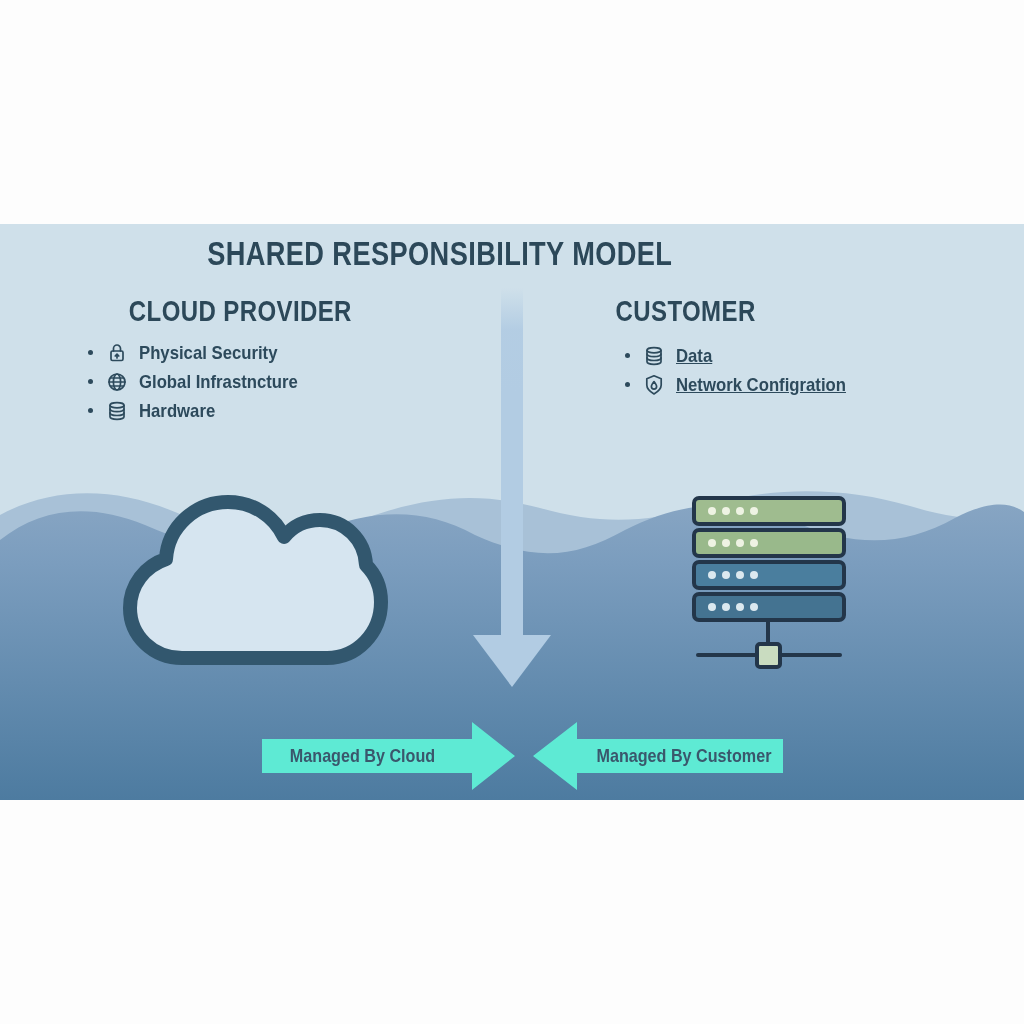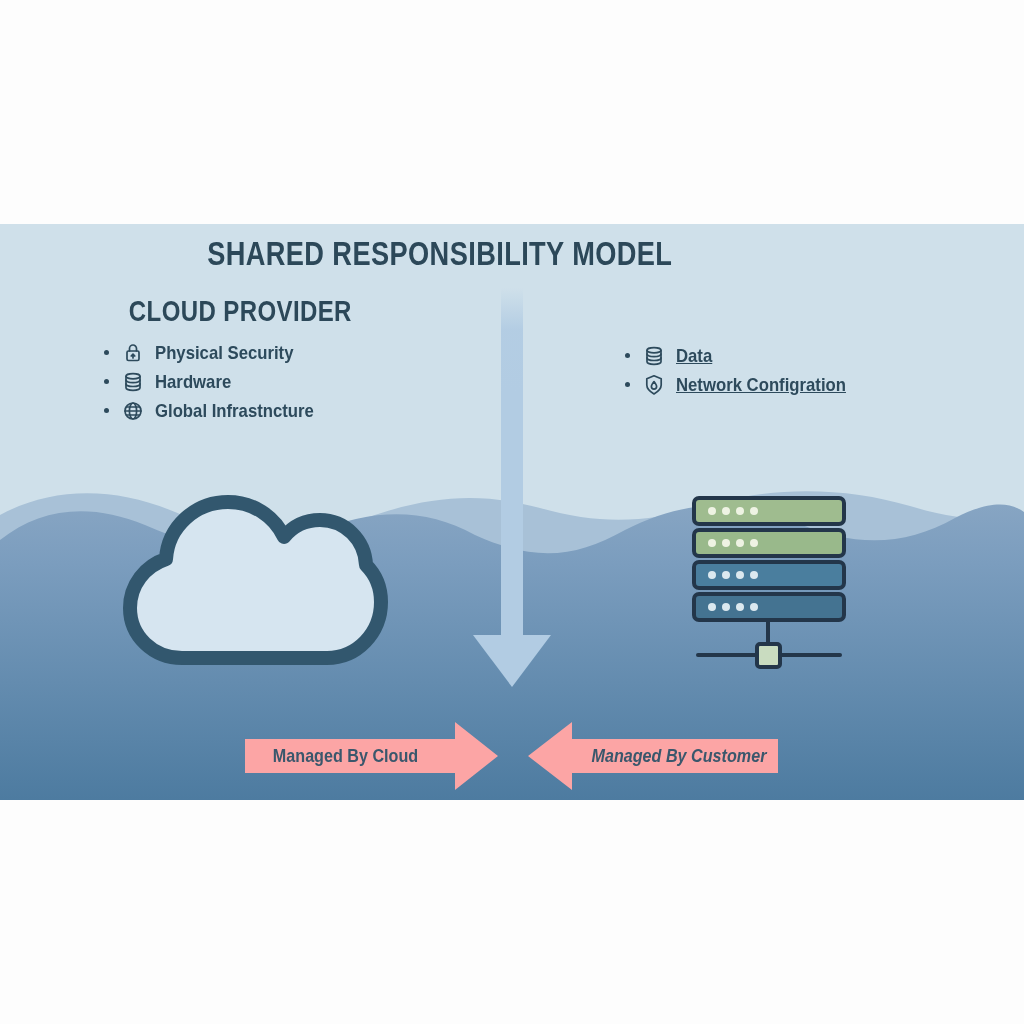--- a/index.html
+++ b/index.html
@@ -18,38 +18,38 @@
   .title{position:absolute;left:0;top:10px;width:880px;text-align:center;}
   .title span{display:inline-block;font-size:34px;font-weight:bold;letter-spacing:.5px;
               transform:scaleX(.8);transform-origin:center;color:#2c4859;}
   .col-heading{position:absolute;top:70px;width:300px;}
   .col-heading span{display:inline-block;font-size:30px;font-weight:bold;letter-spacing:.5px;
                     transform:scaleX(.8);transform-origin:center;color:#2c4859;}
   .heading-provider{left:101px;}
   .heading-customer{left:598px;}
   
   .rlist{position:absolute;display:flex;flex-direction:column;}
-  .list-provider{left:104px;top:114px;}
+  .list-provider{left:88px;top:114px;}
   .list-customer{left:625px;top:117px;text-decoration:underline;}
   .row{display:flex;align-items:center;height:29px;}
   .bullet{width:5px;height:5px;border-radius:50%;background:#2d4a5c;margin-right:12px;flex:0 0 auto;}
   .item-icon{width:24px;height:24px;margin-right:10px;flex:0 0 auto;}
   .item-icon svg{display:block;width:24px;height:24px;stroke:#2d4a5c;fill:none;
                  stroke-width:1.7;stroke-linecap:round;stroke-linejoin:round;}
   .item-label{display:inline-block;font-size:19px;font-weight:600;white-space:nowrap;
               transform:scaleX(.88);transform-origin:left center;color:#2d4a5c;}
   
   .cloud-art{position:absolute;left:122px;top:266px;width:266px;height:182px;}
   .server-art{position:absolute;left:690px;top:270px;width:158px;height:184px;}
   
-  .banner{position:absolute;top:498px;height:68px;background:#fca5a5;}
+  .banner{position:absolute;top:498px;height:68px;background:#5eead4;margin-left:17px;}
   .banner-cloud{left:245px;width:253px;
     clip-path:polygon(0% 25%,83% 25%,83% 0%,100% 50%,83% 100%,83% 75%,0% 75%);}
-  .banner-customer{left:528px;width:250px;
-    clip-path:polygon(100% 25%,17.6% 25%,17.6% 0%,0% 50%,17.6% 100%,17.6% 75%,100% 75%);font-style:italic;}
+  .banner-customer{left:516px;width:250px;
+    clip-path:polygon(100% 25%,17.6% 25%,17.6% 0%,0% 50%,17.6% 100%,17.6% 75%,100% 75%);}
   .banner .lbl{position:absolute;top:0;height:68px;line-height:68px;width:100%;text-align:center;}
   .banner-cloud .lbl{left:-26px;}
   .banner-customer .lbl{left:26px;}
   .banner .lbl span{display:inline-block;font-size:19px;font-weight:bold;color:#3a576c;
                     transform:scaleX(.85);transform-origin:center;}
 </style>
 </head>
 <body>
 
 <div class="page">
@@ -70,54 +70,57 @@
     <div class="flow-shaft"></div>
     <div class="flow-head"></div>
 
     <div class="title">
       <span>SHARED RESPONSIBILITY MODEL</span>
     </div>
 
     <div class="col-heading heading-provider">
       <span>CLOUD PROVIDER</span>
     </div>
+    <div class="col-heading heading-customer">
+      <span>CUSTOMER</span>
+    </div>
 
     <div class="rlist list-provider">
       <div class="row">
         <span class="bullet"></span>
         <span class="item-icon">
           <svg viewBox="0 0 24 24">
               <rect x="6" y="10" width="12" height="9.5" rx="1.5"></rect>
             <path d="M8.5,10 V7.5 a3.5,3.5 0 0 1 7,0 V10"></path>
             <path d="M12,17 V13.6 M10.2,15 L12,13.2 L13.8,15"></path>
             </svg>
         </span>
         <span class="item-label">Physical Security</span>
       </div>
       <div class="row">
         <span class="bullet"></span>
         <span class="item-icon">
           <svg viewBox="0 0 24 24">
+              <circle cx="12" cy="12" r="8"></circle>
+            <ellipse cx="12" cy="12" rx="3.6" ry="8"></ellipse>
+            <path d="M4,12 H20 M5.3,8 H18.7 M5.3,16 H18.7"></path>
+            </svg>
+        </span>
+        <span class="item-label">Global Infrastncture</span>
+      </div>
+      <div class="row">
+        <span class="bullet"></span>
+        <span class="item-icon">
+          <svg viewBox="0 0 24 24">
               <ellipse cx="12" cy="6.3" rx="7" ry="2.6"></ellipse>
             <path d="M5,6.3 V17.7 a7,2.6 0 0 0 14,0 V6.3"></path>
             <path d="M5,10.1 a7,2.6 0 0 0 14,0 M5,13.9 a7,2.6 0 0 0 14,0"></path>
             </svg>
         </span>
         <span class="item-label">Hardware</span>
-      </div>
-      <div class="row">
-        <span class="bullet"></span>
-        <span class="item-icon">
-          <svg viewBox="0 0 24 24">
-              <circle cx="12" cy="12" r="8"></circle>
-            <ellipse cx="12" cy="12" rx="3.6" ry="8"></ellipse>
-            <path d="M4,12 H20 M5.3,8 H18.7 M5.3,16 H18.7"></path>
-            </svg>
-        </span>
-        <span class="item-label">Global Infrastncture</span>
       </div>
     </div>
 
     <div class="rlist list-customer">
       <div class="row">
         <span class="bullet"></span>
         <span class="item-icon">
           <svg viewBox="0 0 24 24">
               <ellipse cx="12" cy="6.3" rx="7" ry="2.6"></ellipse>
             <path d="M5,6.3 V17.7 a7,2.6 0 0 0 14,0 V6.3"></path>

